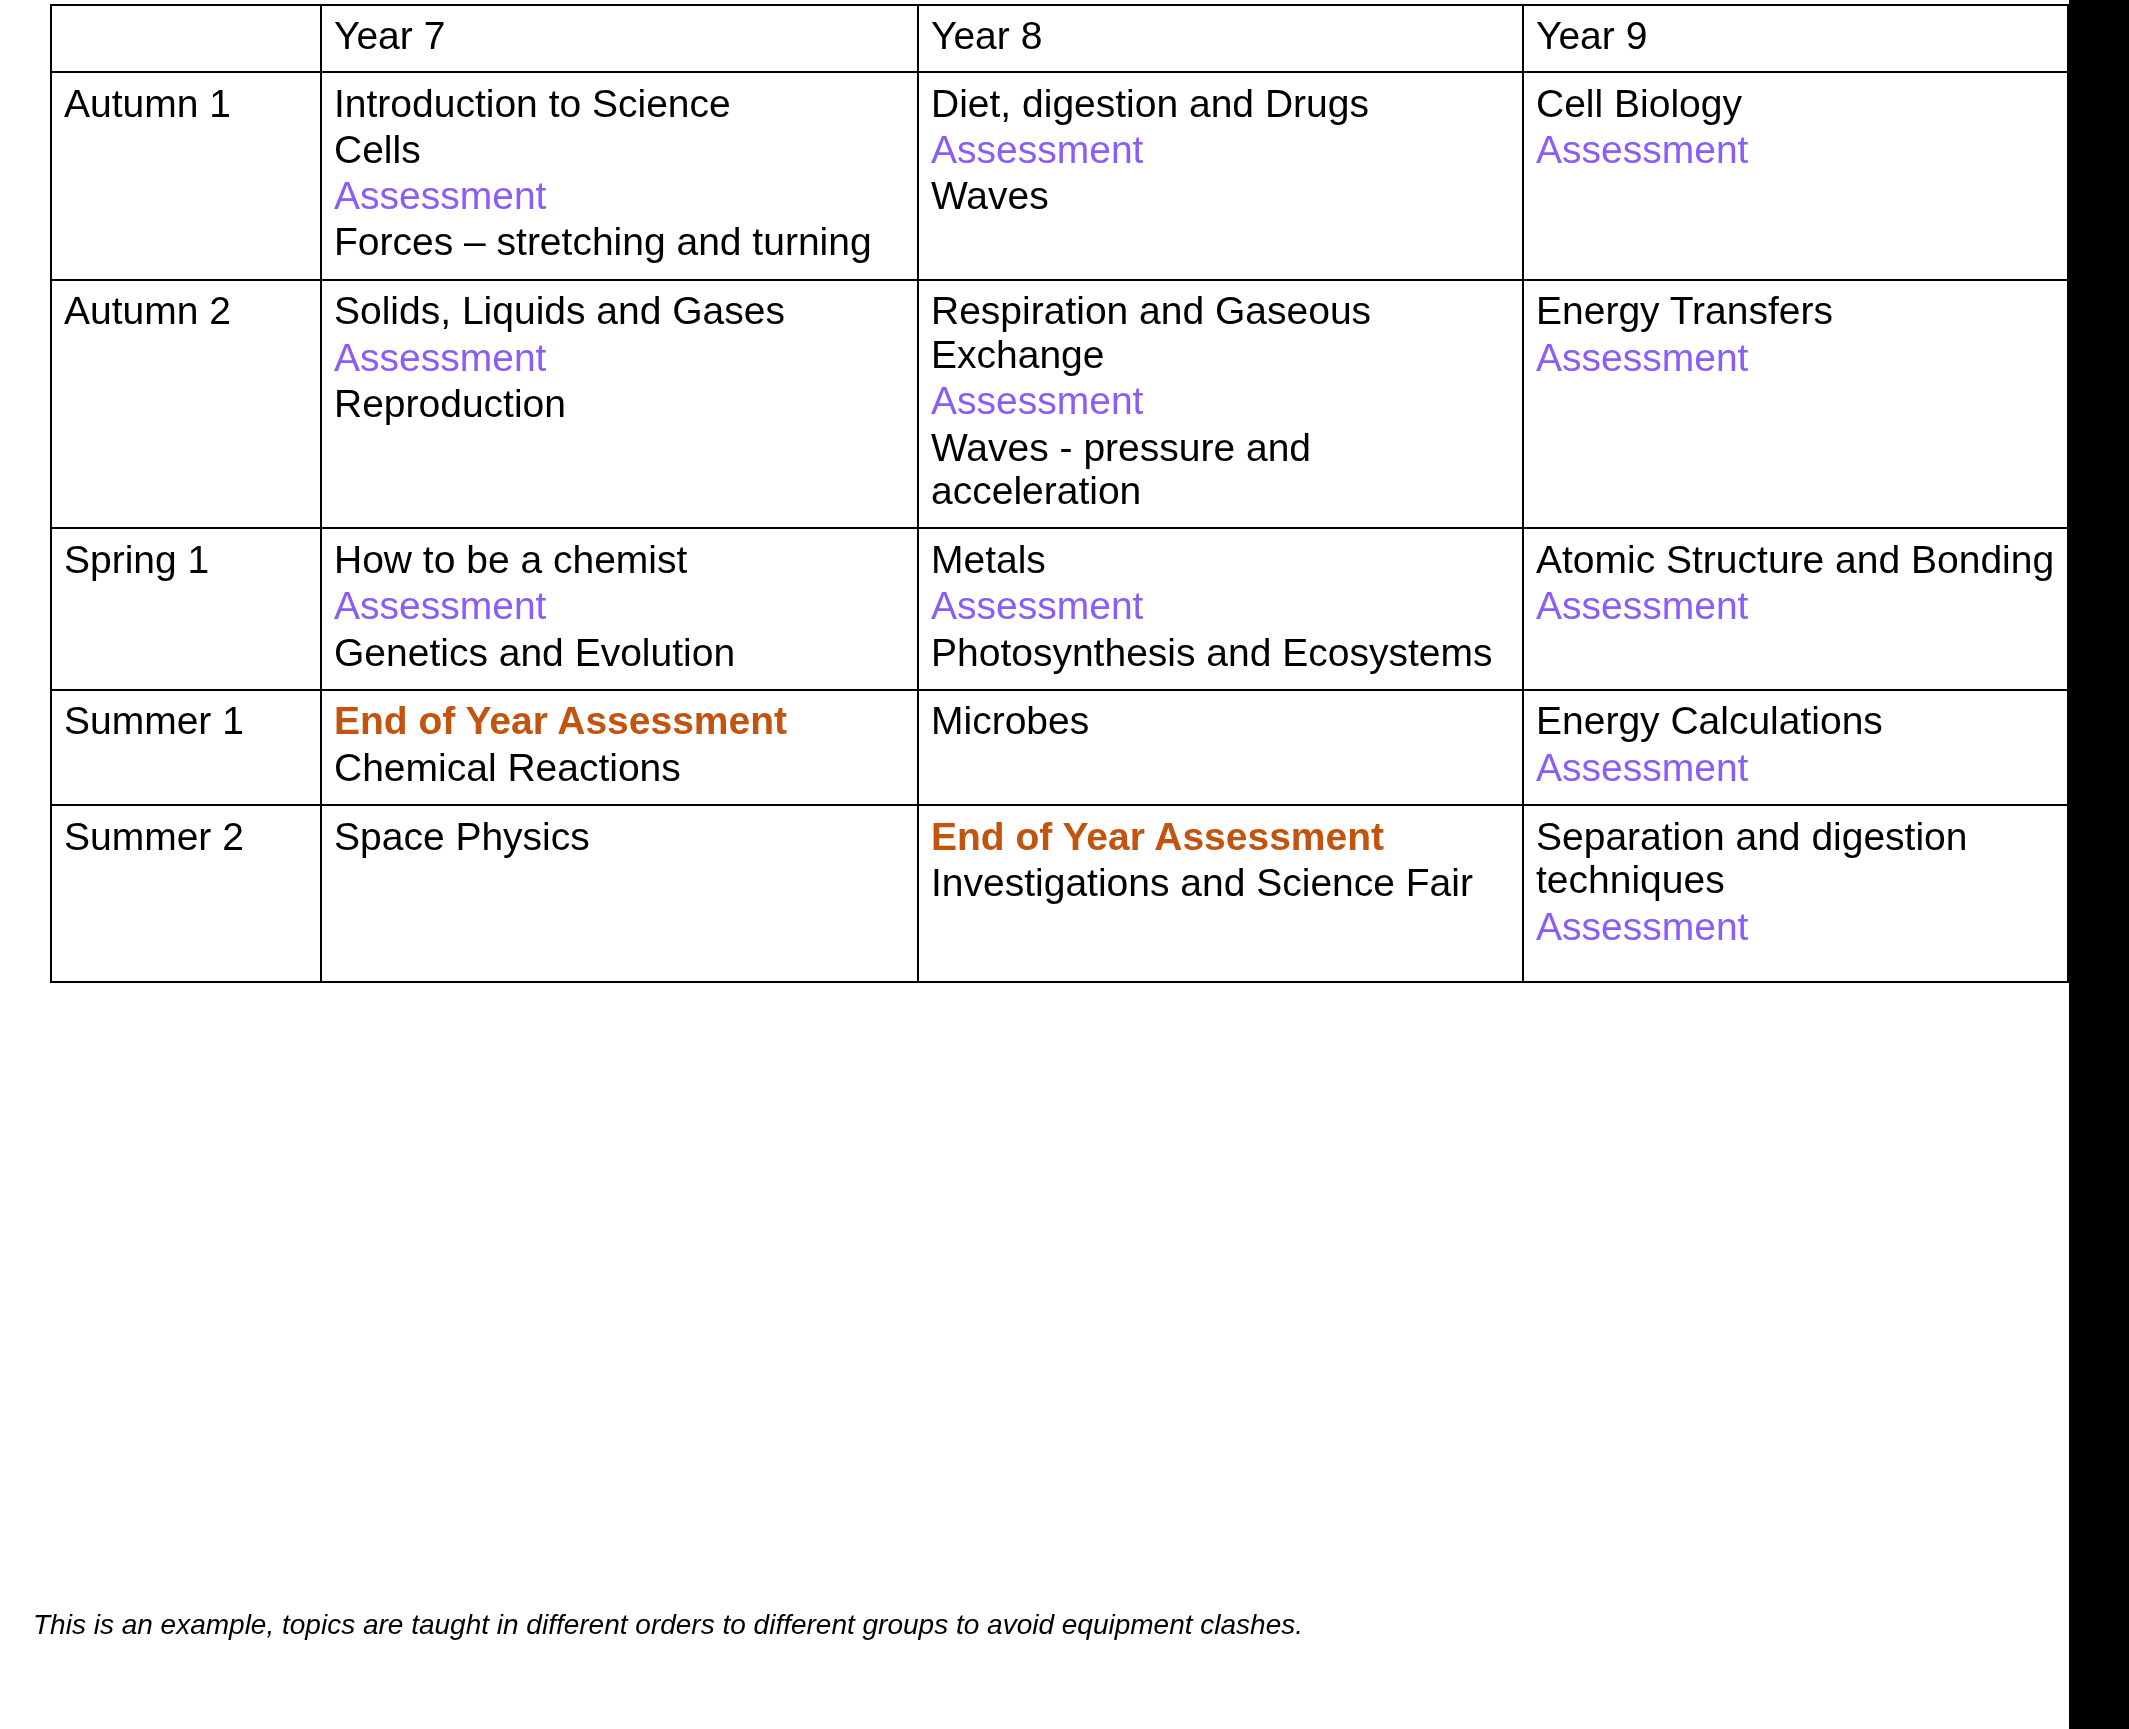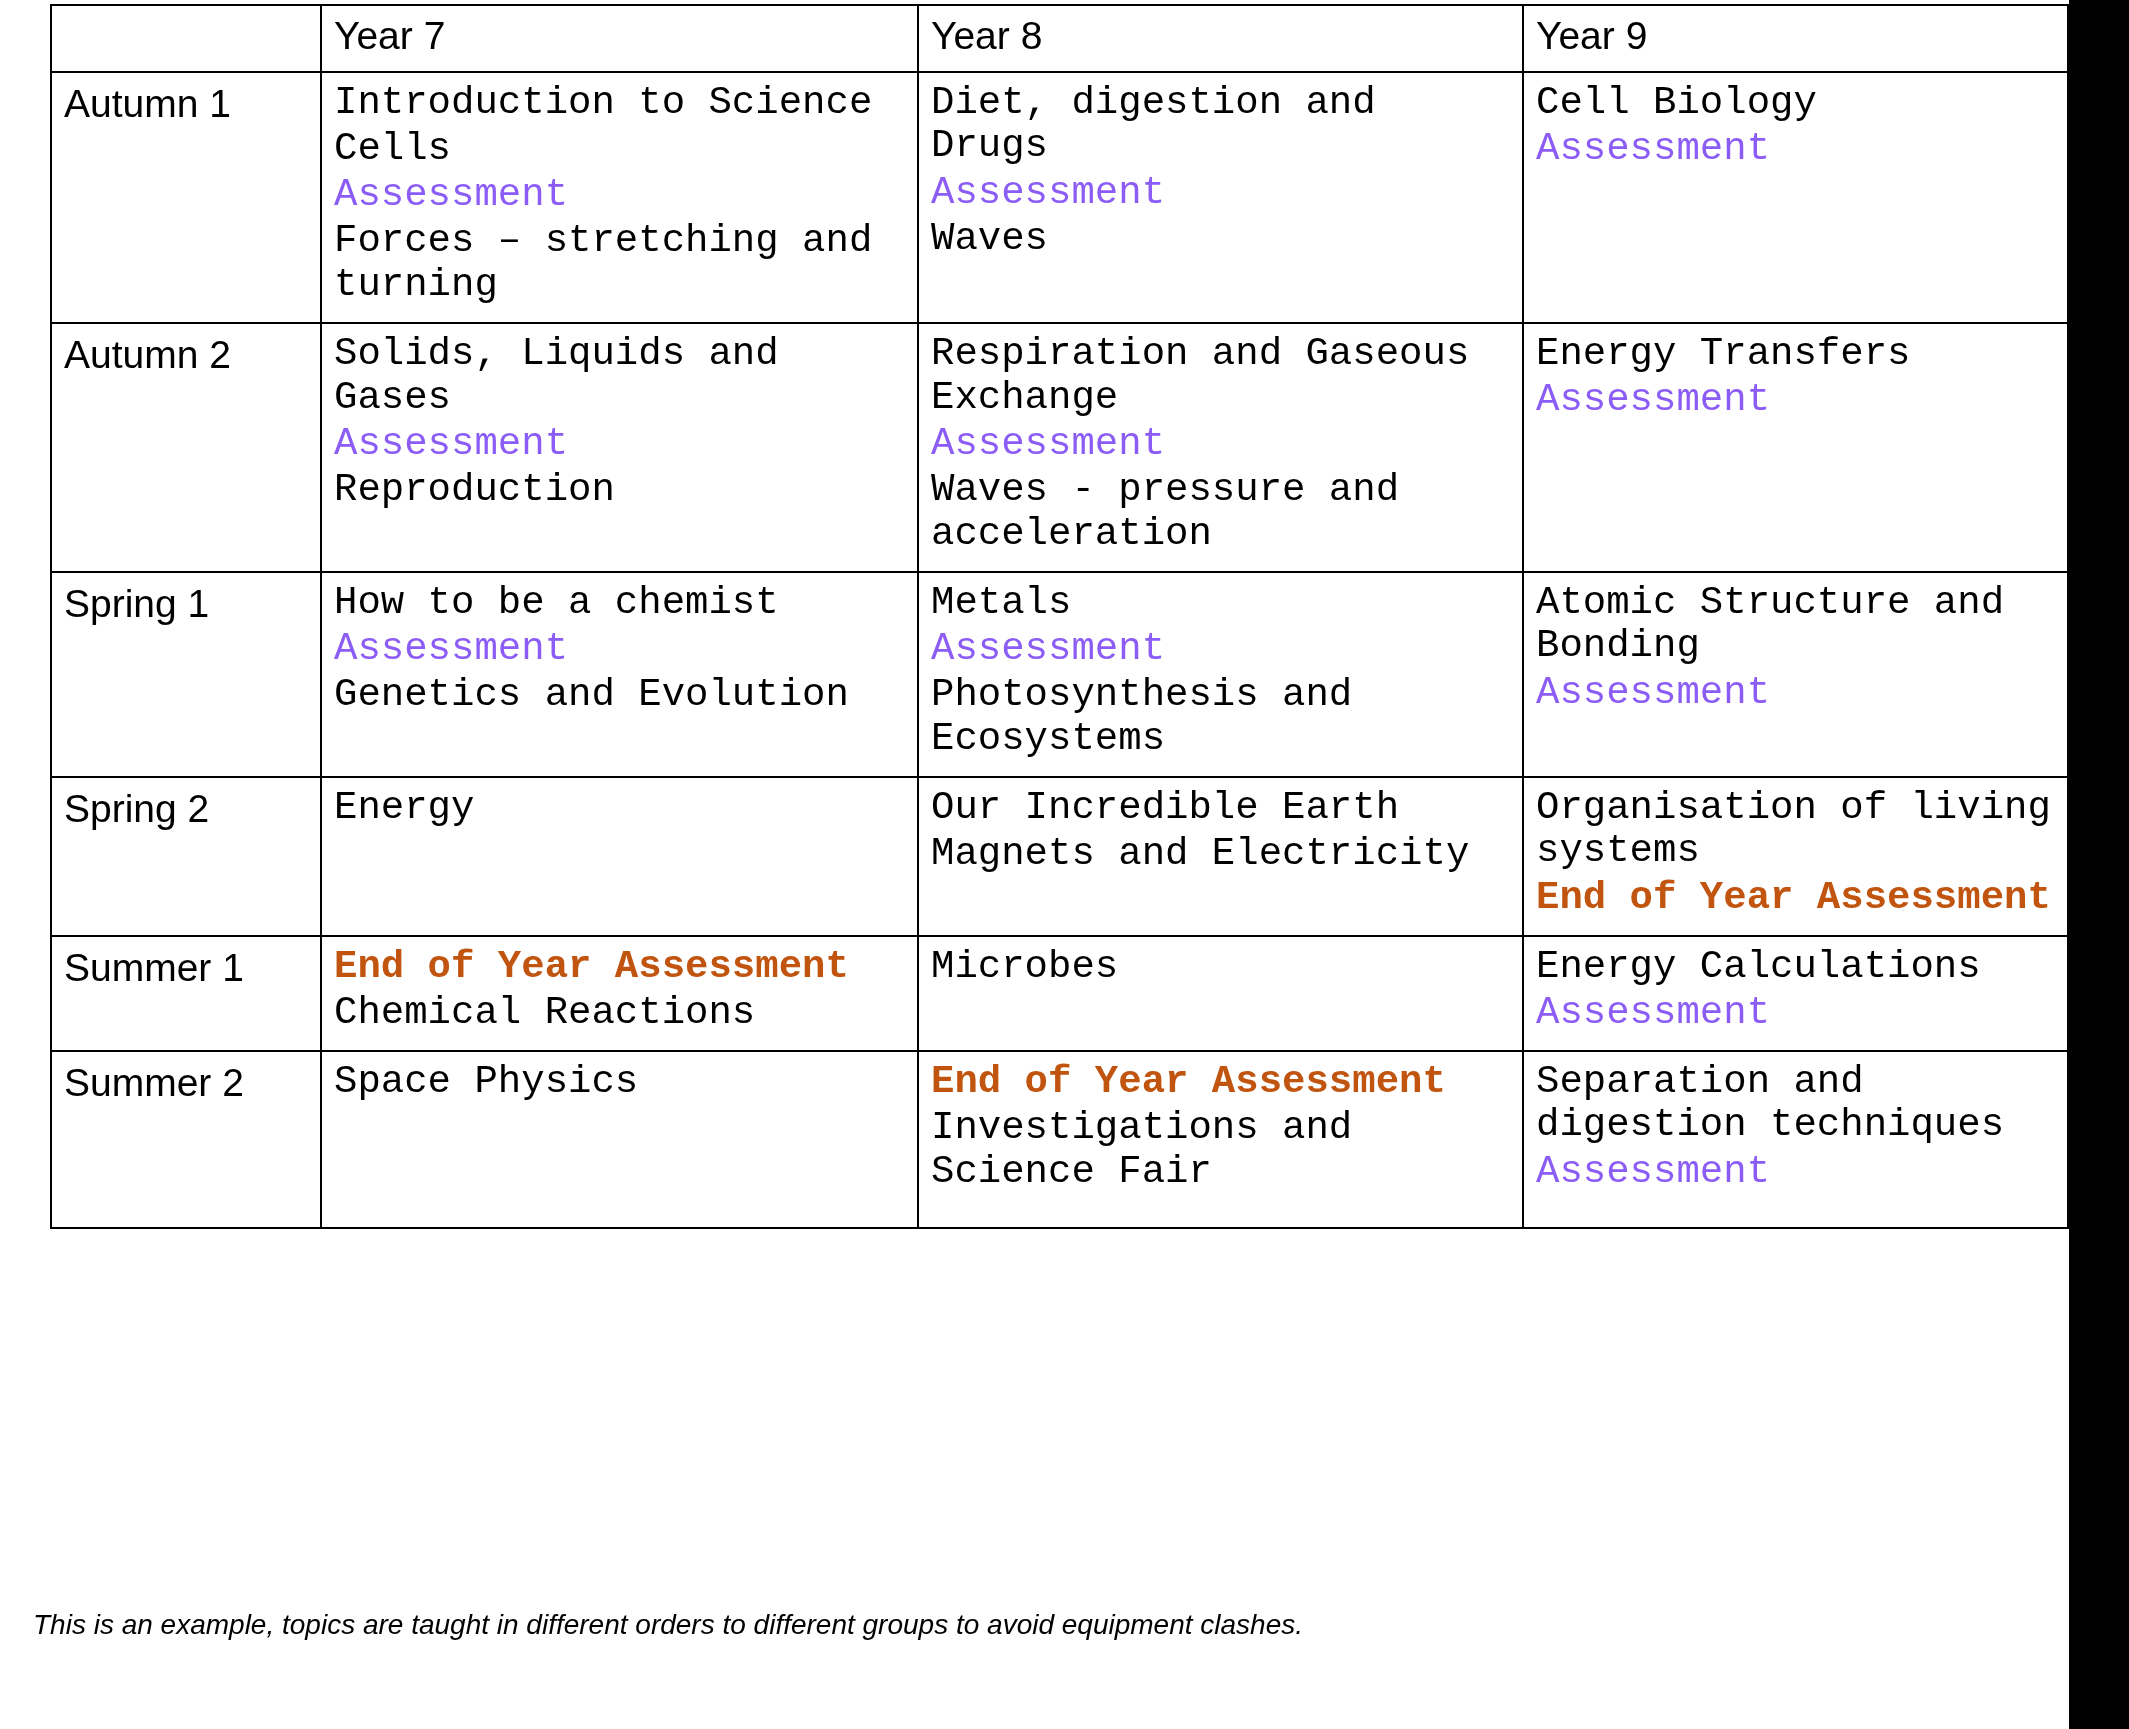--- a/index.html
+++ b/index.html
@@ -74,21 +74,20 @@
     font-weight: bold;
     white-space: nowrap;
     padding-top: 12px;
   }
 
   .topic {
     display: block;
     margin: 0;
     padding: 0 0 2.6px 0;
     white-space: normal;
-    font-family: Liberation Mono, monospace;
   }
   .topic.assessment {
     color: #8b5cf6;
   }
   .topic.assessment-bold {
     color: #C1540F;
     font-weight: bold;
   }
 
   
@@ -177,34 +176,20 @@
           <td class="topic-cell">
             <span class="topic">Metals</span>
             <span class="topic assessment">Assessment</span>
             <span class="topic">Photosynthesis and Ecosystems</span>
           </td>
           <td class="topic-cell">
             <span class="topic">Atomic Structure and Bonding</span>
             <span class="topic assessment">Assessment</span>
           </td>
         </tr>
-        <tr class="row-spring2">
-          <td class="term-cell">Spring 2</td>
-          <td class="topic-cell">
-            <span class="topic">Energy</span>
-          </td>
-          <td class="topic-cell">
-            <span class="topic">Our Incredible Earth</span>
-            <span class="topic">Magnets and Electricity</span>
-          </td>
-          <td class="topic-cell">
-            <span class="topic">Organisation of living systems</span>
-            <span class="topic assessment-bold">End of Year Assessment</span>
-          </td>
-        </tr>
         <tr class="row-summer1">
           <td class="term-cell">Summer 1</td>
           <td class="topic-cell">
             <span class="topic assessment-bold">End of Year Assessment</span>
             <span class="topic">Chemical Reactions</span>
           </td>
           <td class="topic-cell">
             <span class="topic">Microbes</span>
           </td>
           <td class="topic-cell">

